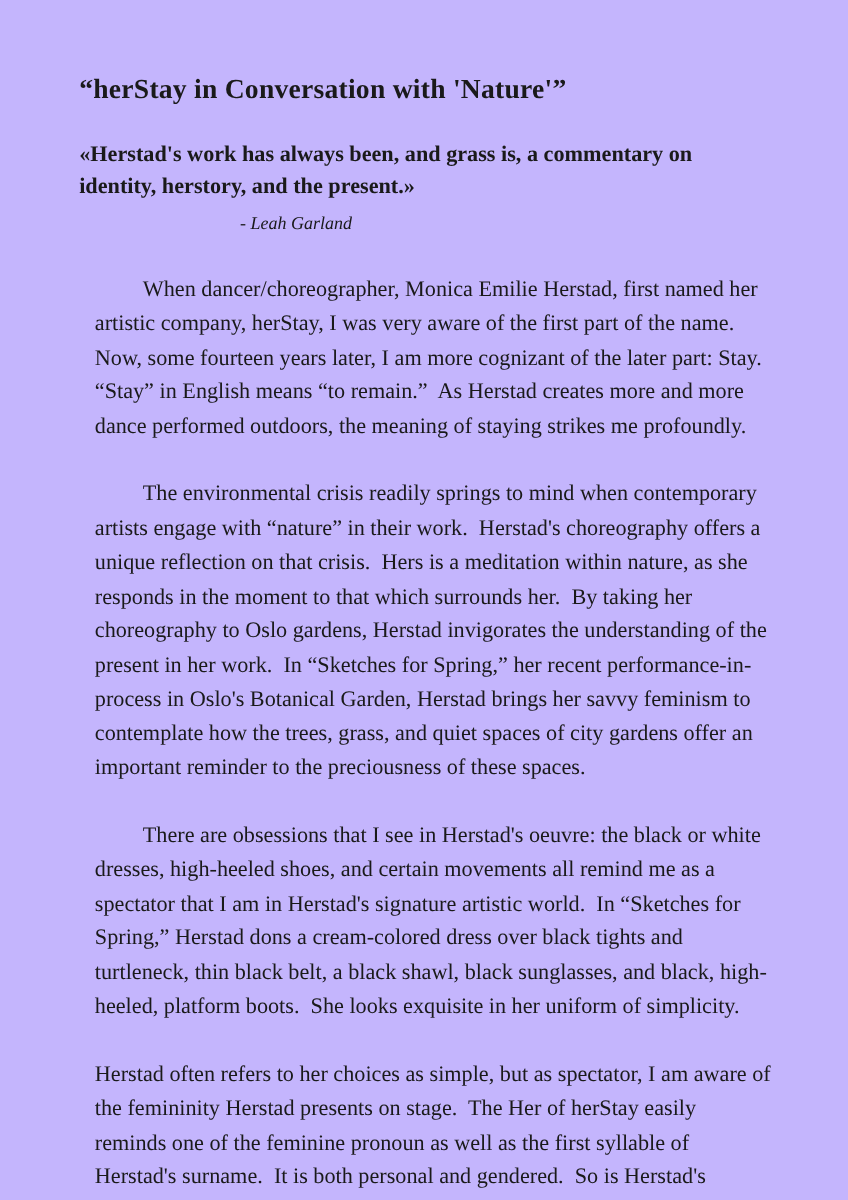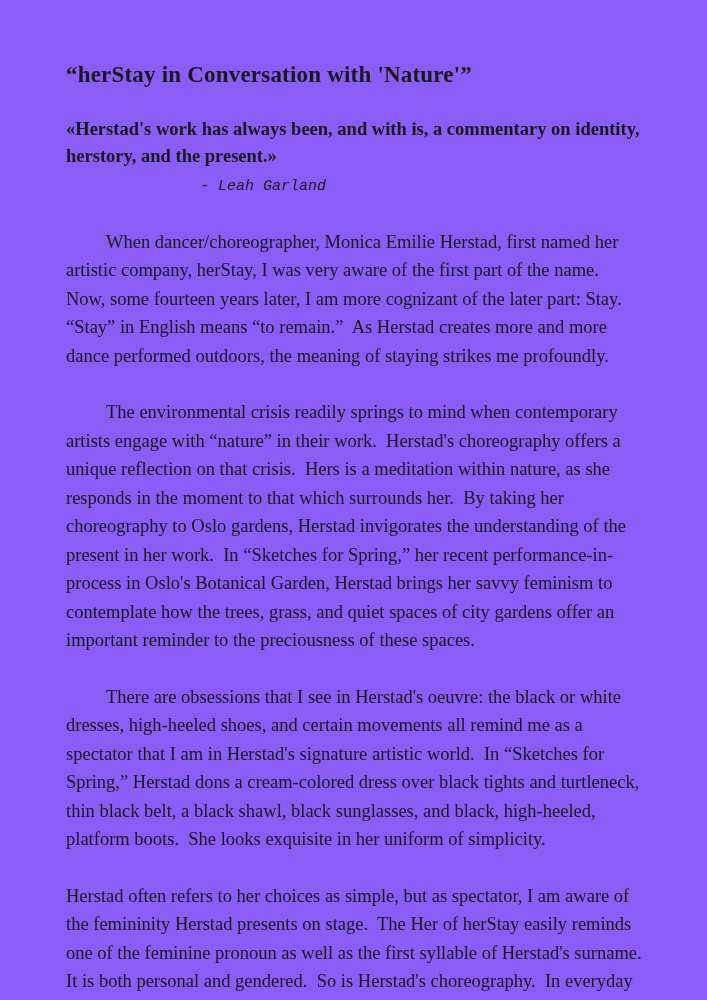--- a/index.html
+++ b/index.html
@@ -5,21 +5,21 @@
   html, body {
     margin: 0;
     padding: 0;
     background: #ffffff;
   }
   .page {
     position: relative;
     width: 707px;
     height: 1000px;
     box-sizing: border-box;
-    background: #8b5cf6;
+    background: #c4b5fd;
     padding: 60px 64px 0 66px;
     overflow: hidden;
     font-family: "Liberation Serif", "DejaVu Serif", serif;
     color: #1a1a1a;
   }
   .title {
     font-size: 23px;
     font-weight: 700;
     line-height: 1.3;
     margin: 0 0 26px 0;
@@ -32,47 +32,46 @@
     line-height: 27px;
     margin: 0;
     white-space: pre-wrap;
   }
   .epigraph-attribution {
     font-size: 15px;
     font-style: italic;
     line-height: 20px;
     margin: 7px 0 0 134px;
     white-space: pre-wrap;
-    font-family: Liberation Mono, monospace;
   }
   .body-text {
     margin-top: 31px;
   }
   .para {
     font-size: 18.5px;
     line-height: 28.5px;
-    margin: 0 0 28px 0;
+    margin: 0 0 28px 13px;
     white-space: pre-wrap;
     text-align: left;
   }
   .para.indent {
     text-indent: 40px;
   }
   .para .italic {
   }
 </style>
 </head>
 <body>
 
 <div class="page">
 
   <h1 class="title">“herStay in Conversation with 'Nature'”</h1>
 
   <div class="epigraph">
-    <p class="epigraph-quote">«Herstad's work has always been, and with is, a commentary on identity, herstory, and the present.»</p>
+    <p class="epigraph-quote">«Herstad's work has always been, and grass is, a commentary on identity, herstory, and the present.»</p>
     <p class="epigraph-attribution">- Leah Garland</p>
   </div>
 
   <div class="body-text">
 
     <p class="para indent"><span>When dancer/choreographer, Monica Emilie Herstad, first named her artistic company, herStay, I was very aware of the first part of the name.  Now, some fourteen years later, I am more cognizant of the later part: Stay.  “Stay” in English means “to remain.”  As Herstad creates more and more dance performed outdoors, the meaning of staying strikes me profoundly.</span></p>
 
     <p class="para indent"><span>The environmental crisis readily springs to mind when contemporary artists engage with “nature” in their work.  Herstad's choreography offers a unique reflection on that crisis.  Hers is a meditation within nature, as she responds in the moment to that which surrounds her.  By taking her choreography to Oslo gardens, Herstad invigorates the understanding of the present in her work.  In “Sketches for Spring,” her recent performance-in-process in Oslo's Botanical Garden, Herstad brings her savvy feminism to contemplate how the trees, grass, and quiet spaces of city gardens offer an important reminder to the preciousness of these spaces.</span></p>
 
     <p class="para indent"><span>There are obsessions that I see in Herstad's oeuvre: the black or white dresses, high-heeled shoes, and certain movements all remind me as a spectator that I am in Herstad's signature artistic world.  In “Sketches for Spring,” Herstad dons a cream-colored dress over black tights and turtleneck, thin black belt, a black shawl, black sunglasses, and black, high-heeled, platform boots.  She looks exquisite in her uniform of simplicity.</span></p>

